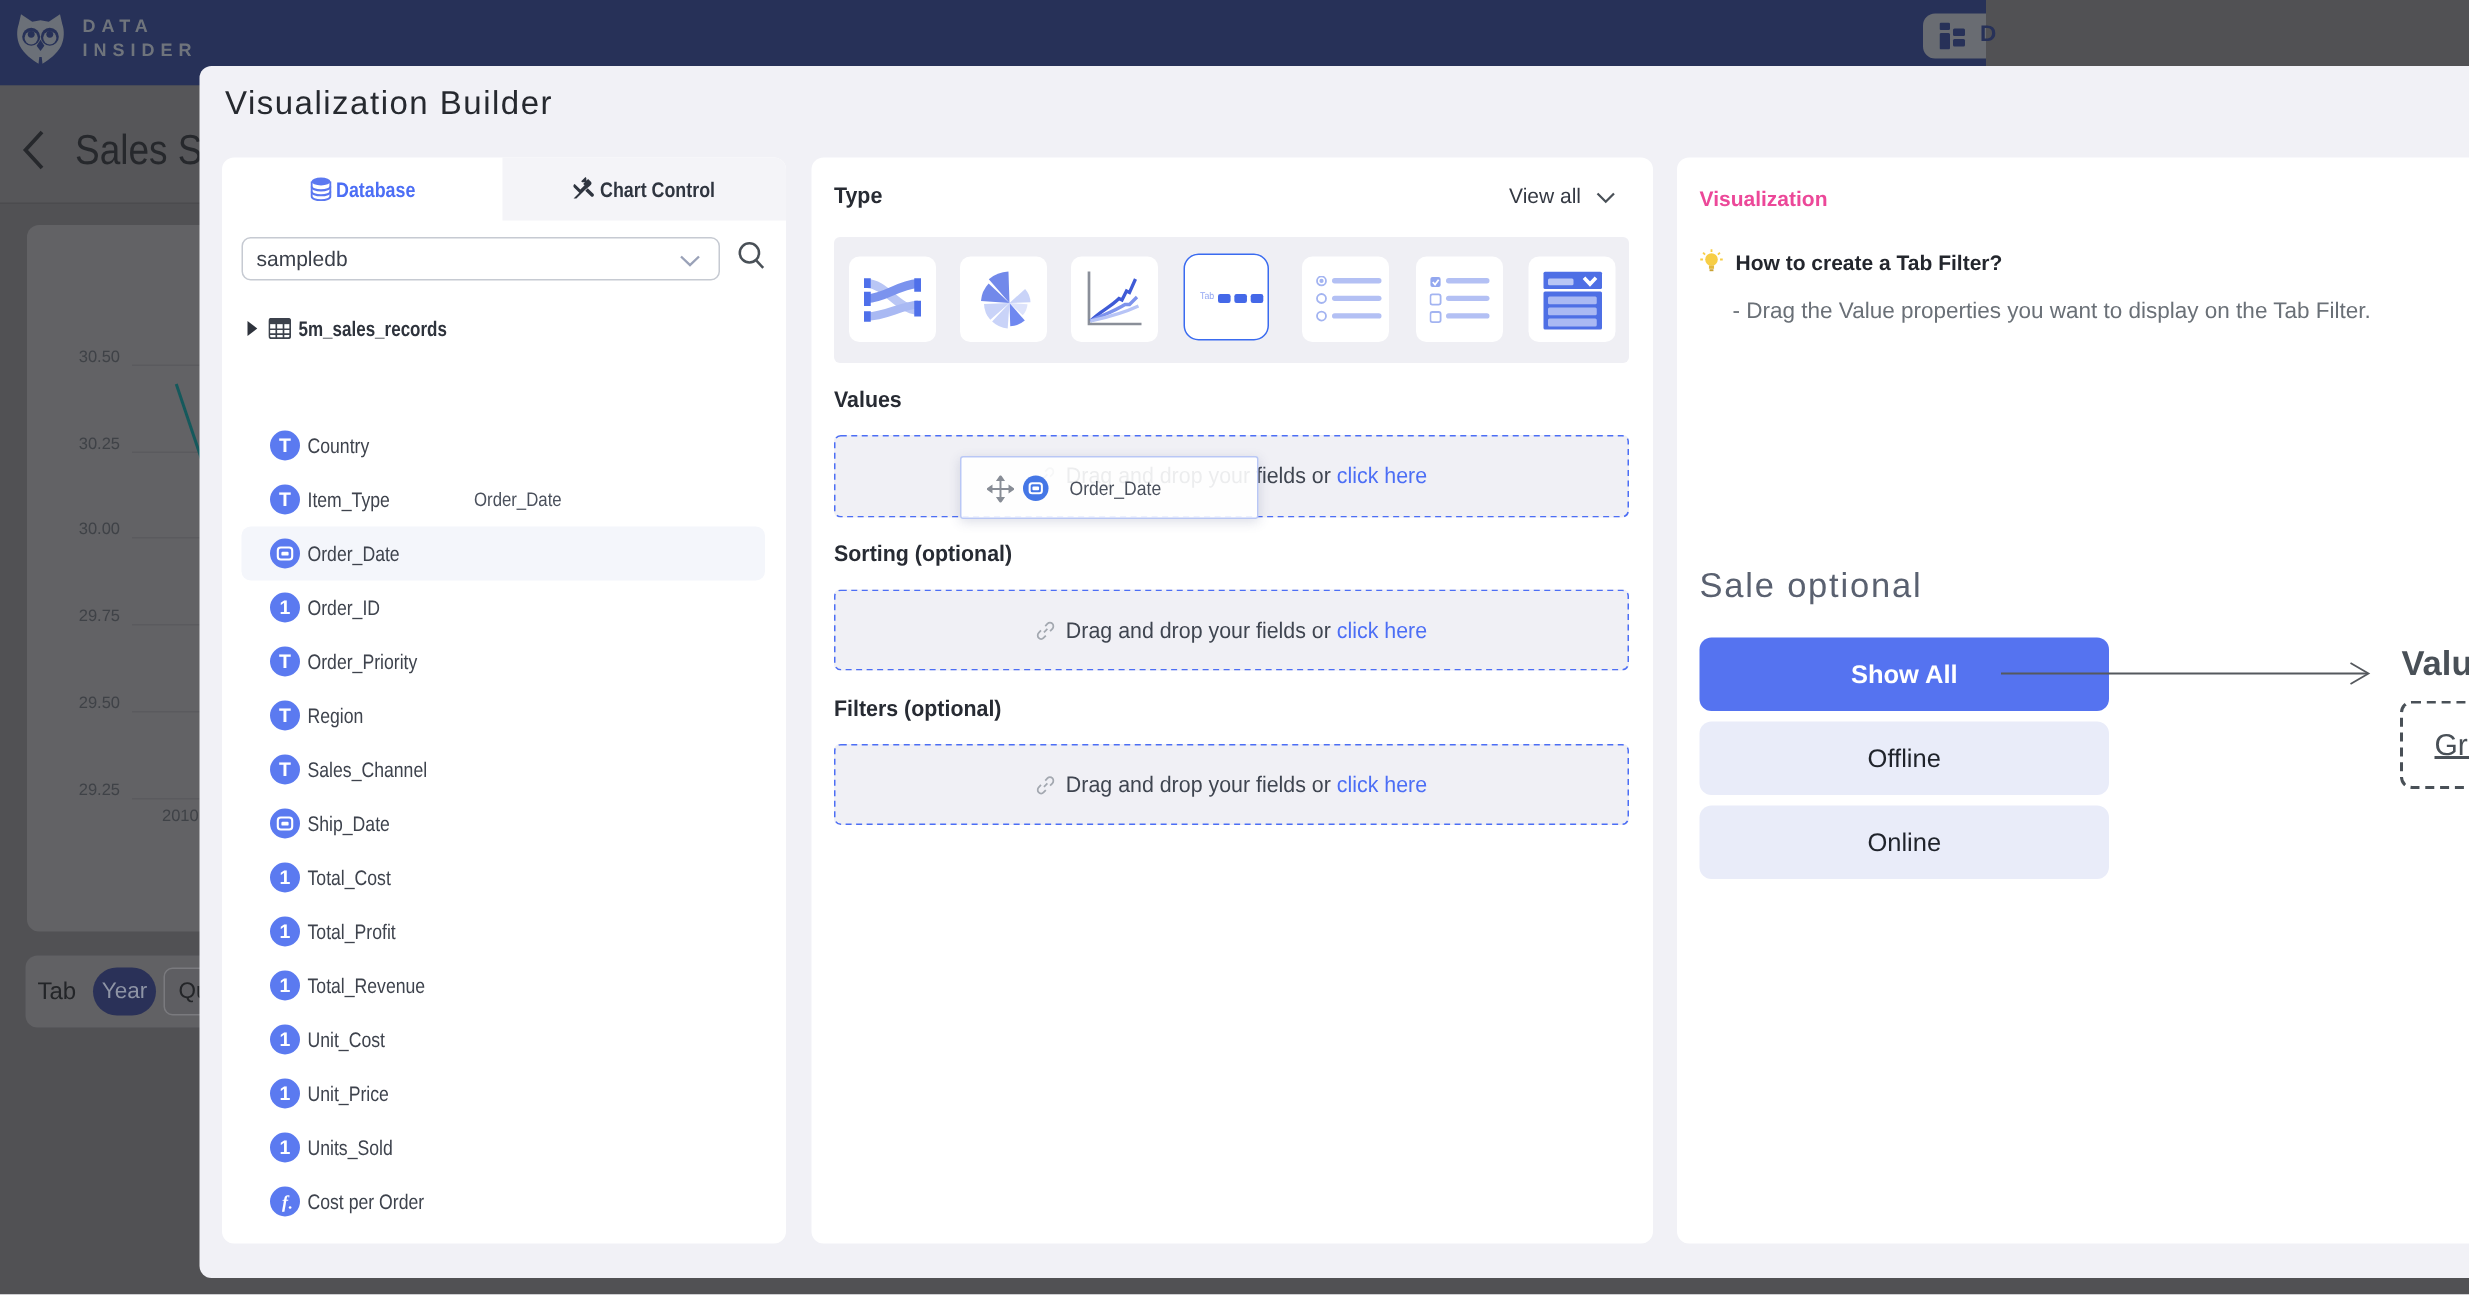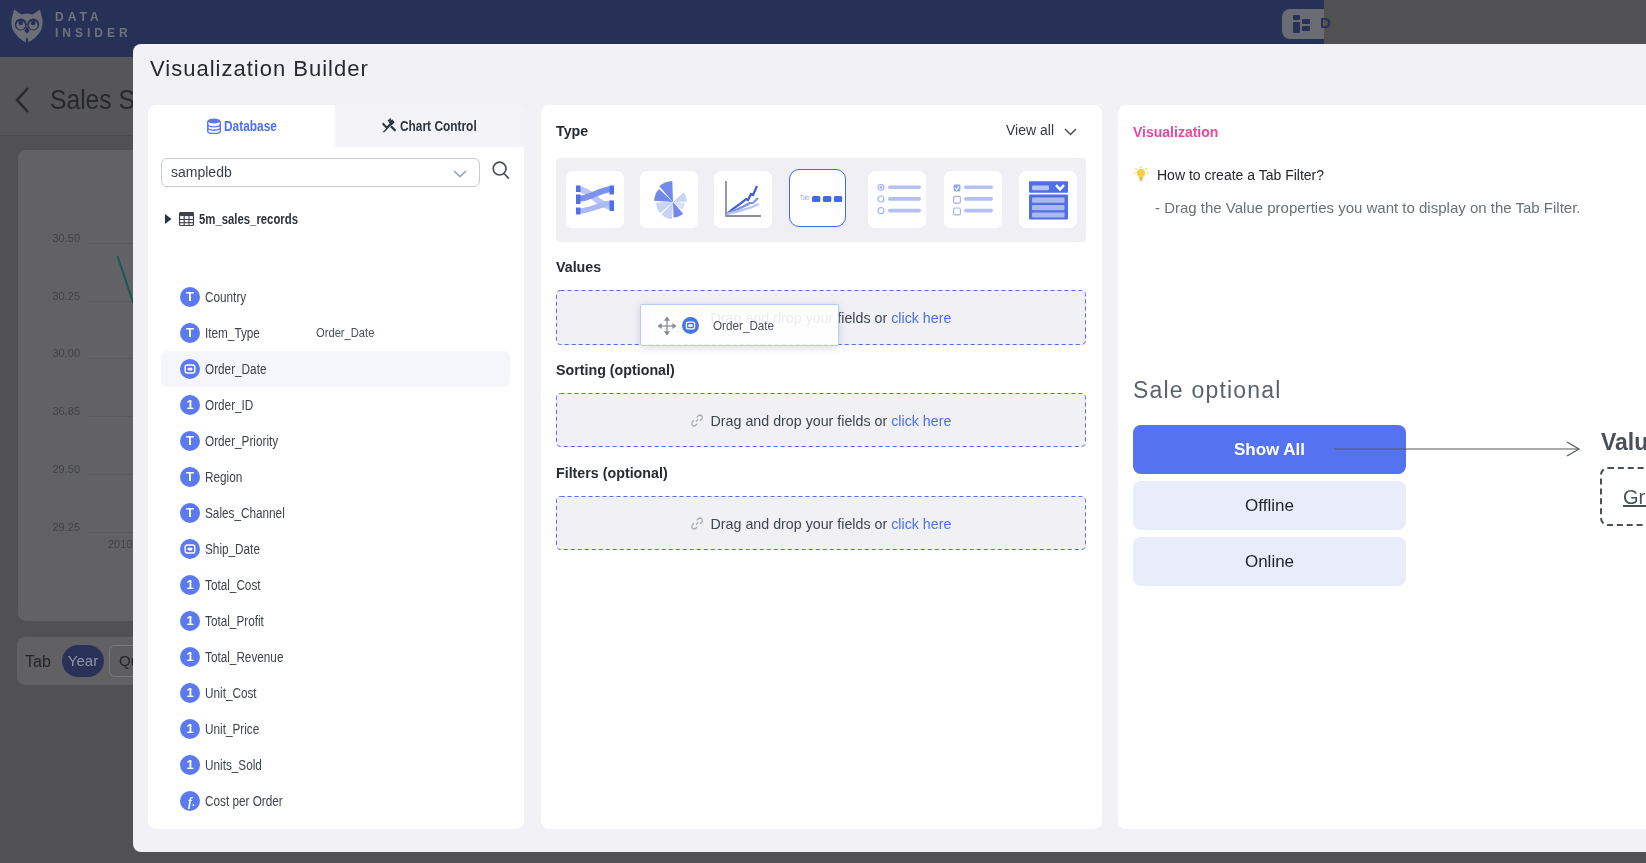--- a/index.html
+++ b/index.html
@@ -51,21 +51,21 @@
 .tcard.sel { border:1.5px solid #3a6bf0; border-radius:10px; }
 .dropzone { position:absolute; left:15px; width:530px; border-radius:4px; background:#f0f0f5; }
 .dz-inner { position:absolute; left:0; top:0; width:100%; height:100%; display:flex; align-items:center; justify-content:center; font-size:15px; color:#3f4550; transform:scaleX(0.95); }
 .dz-inner .lnk { margin-right:8px; }
 .blue { color:#4c6ef5; }
 
 
 #ghost { position:absolute; left:99px; top:199px; width:199px; height:42px; background:rgba(255,255,255,0.9); border:1px solid #b9c7f5; border-radius:2px; box-shadow:0 2px 8px rgba(60,70,120,0.18); }
 #ghost .gtxt { position:absolute; left:72px; top:13px; font-size:13px; color:#4a505c; transform:scaleX(0.9); transform-origin:left center; }
 #vistitle { top:19px; font-size:14px; font-weight:bold; color:#ec4899; position:absolute; }
-#howto { position:absolute; left:39px; top:62px; font-size:14px; font-weight:normal; color:#23262d; white-space:nowrap; }
+#howto { position:absolute; left:39px; top:62px; font-size:14px; font-weight:bold; color:#23262d; white-space:nowrap; }
 #howdesc { position:absolute; left:37px; top:94px; font-size:15px; color:#6a7077; white-space:nowrap; }
 #salechannel { position:absolute; left:15px; top:272px; font-size:23px; color:#5a6170; font-weight:500; letter-spacing:1.2px; }
 .fbtn { position:absolute; left:15px; width:273px; height:49px; border-radius:8px; text-align:center; font-size:17px; line-height:49px; color:#1f232b; background:#e9ecf9; }
 #showall { top:320px; background:#5573f0; color:#ffffff; font-weight:bold; }
 #offline { top:376px; }
 #online  { top:432px; }
 #valu { position:absolute; left:1601px; top:429px; font-size:23px; font-weight:bold; color:#495057; }
 #dashbox { position:absolute; left:1600px; top:467px; width:70px; height:59px; border:2px dashed #495057; border-radius:8px; }
 #grtxt { position:absolute; left:1623px; top:486px; font-size:20px; color:#495057; text-decoration:underline; }
 </style>
@@ -103,21 +103,21 @@
 <div id="chartcard"></div>
 <div class="gline" style="top:243px"></div>
 <div class="gline" style="top:301px"></div>
 <div class="gline" style="top:358px"></div>
 <div class="gline" style="top:416px"></div>
 <div class="gline" style="top:474px"></div>
 <div class="gline" style="top:532px"></div>
 <div class="ylab" style="left:20px;top:232px">30.50</div>
 <div class="ylab" style="left:20px;top:290px">30.25</div>
 <div class="ylab" style="left:20px;top:347px">30.00</div>
-<div class="ylab" style="left:20px;top:405px">36.85</div>
+<div class="ylab" style="left:20px;top:405px">29.75</div>
 <div class="ylab" style="left:20px;top:463px">29.50</div>
 <div class="ylab" style="left:20px;top:521px">29.25</div>
 <div class="ylab" style="left:108px;top:538px;width:60px;text-align:left">2010</div>
 <svg class="abs" style="left:103px;top:240px" width="40" height="80" viewBox="0 0 40 80">
       <path d="M14.5 16 L33 71" stroke="#15595c" stroke-width="2" fill="none"></path>
     </svg>
 <div id="tabcard"></div>
 <div class="abs" style="left:25px;top:653px;font-size:16px;color:#232528">Tab</div>
 <div class="yearbtn">Year</div>
 <div class="qubtn">Qu</div>

